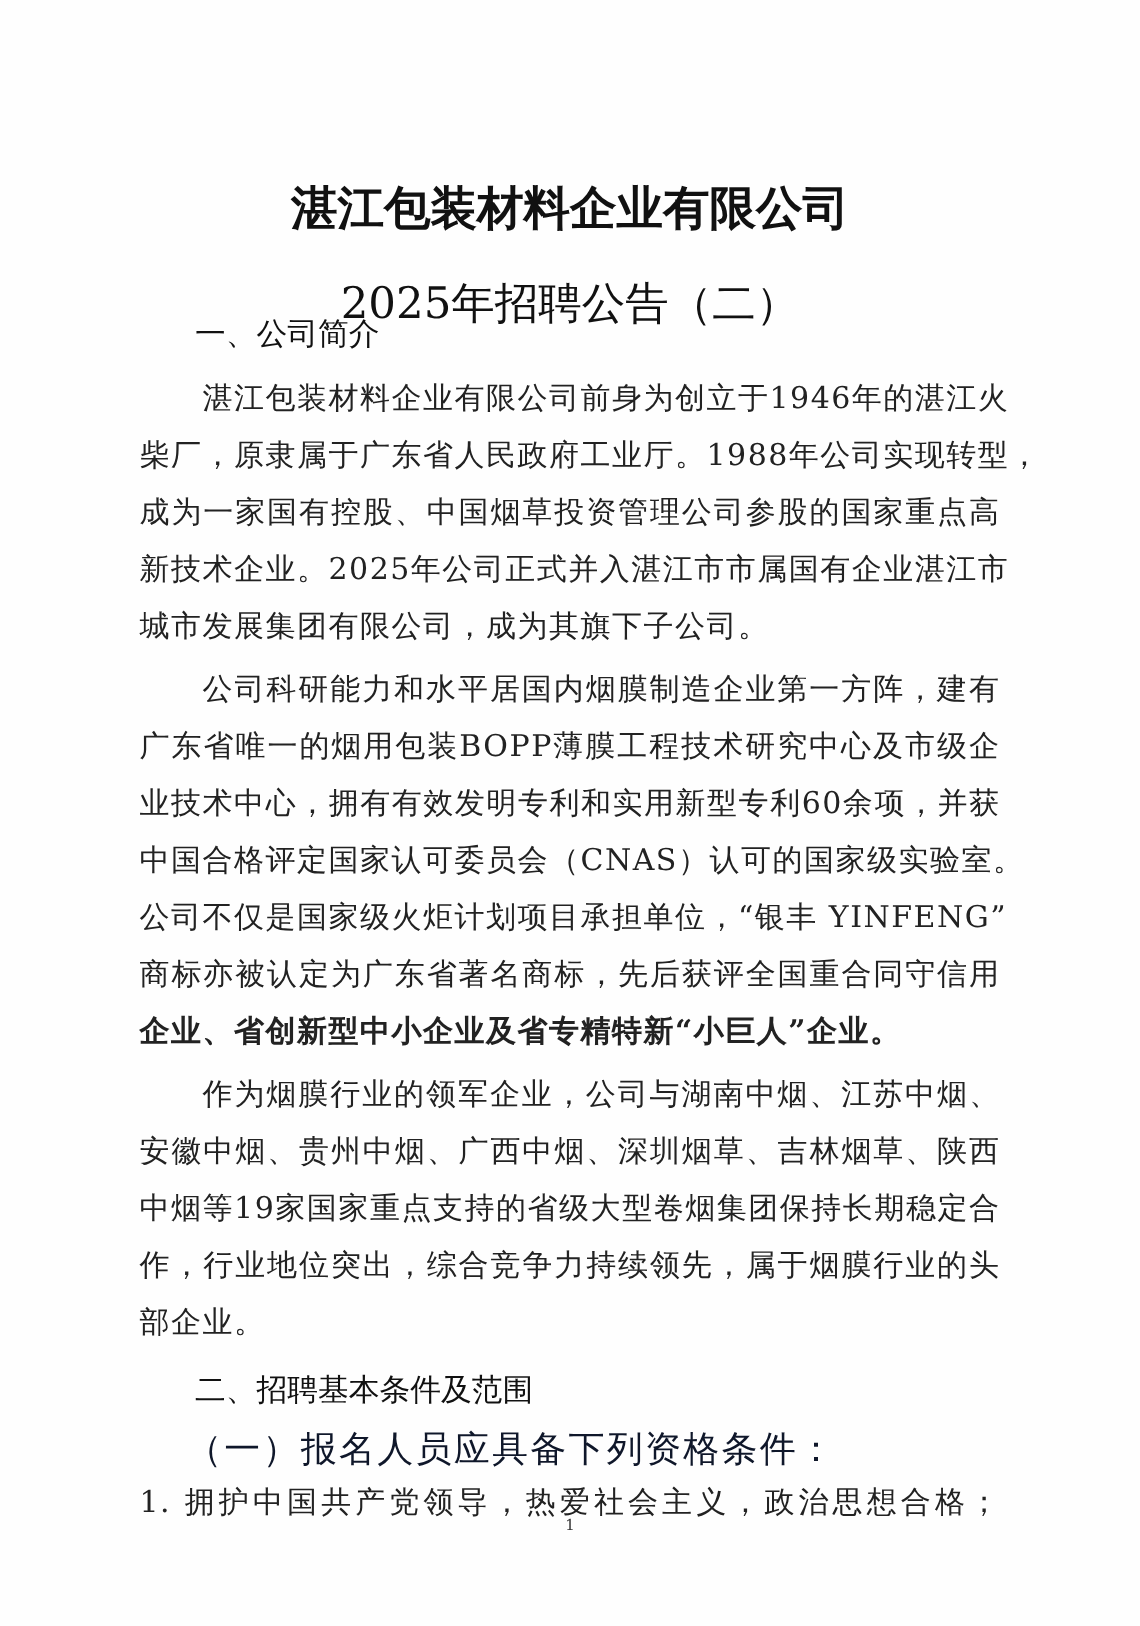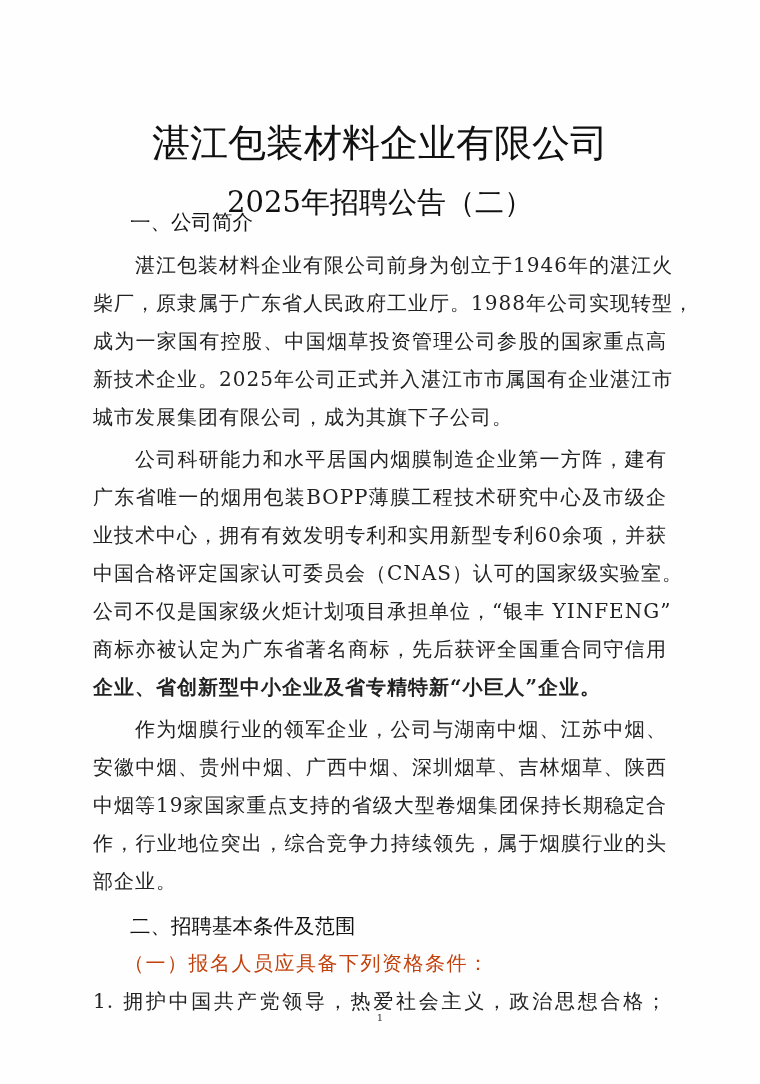--- a/index.html
+++ b/index.html
@@ -21,22 +21,22 @@
     width: 760px;
     height: 1084px;
     background: #fefefe;
   }
   .title {
     position: absolute;
     left: 0;
     width: 760px;
     text-align: center;
     font-family: "DejaVu Serif", "Liberation Serif", serif;
-    font-weight: normal;
-    font-size: 38px;
+    font-weight: bold;
+    font-size: 31px;
     letter-spacing: 0px;
     color: #111;
   }
   .title-1 { top: 118px; }
   .title-2 { top: 158px; font-weight: normal; font-size: 29px; margin-top: 25px; }
   .heading {
     position: absolute;
     left: 130px;
     font-family: "DejaVu Sans", "Liberation Sans", sans-serif;
     font-size: 20.5px;
@@ -52,22 +52,22 @@
     white-space: nowrap;
     text-align: justify;
     text-align-last: justify;
     letter-spacing: 1px;
   }
   .line.indent { left: 135px; width: 532px; }
   .line.last { text-align-last: left; }
   .sub {
     position: absolute;
     left: 124px;
-    font-size: 20px;
-    color: #c2410c;
+    font-size: 24px;
+    color: #0f172a;
     white-space: nowrap;
     letter-spacing: 1.5px;
   }
   .item {
     position: absolute;
     left: 93px;
     width: 574px;
     font-size: 20px;
     color: #222;
     white-space: nowrap;

